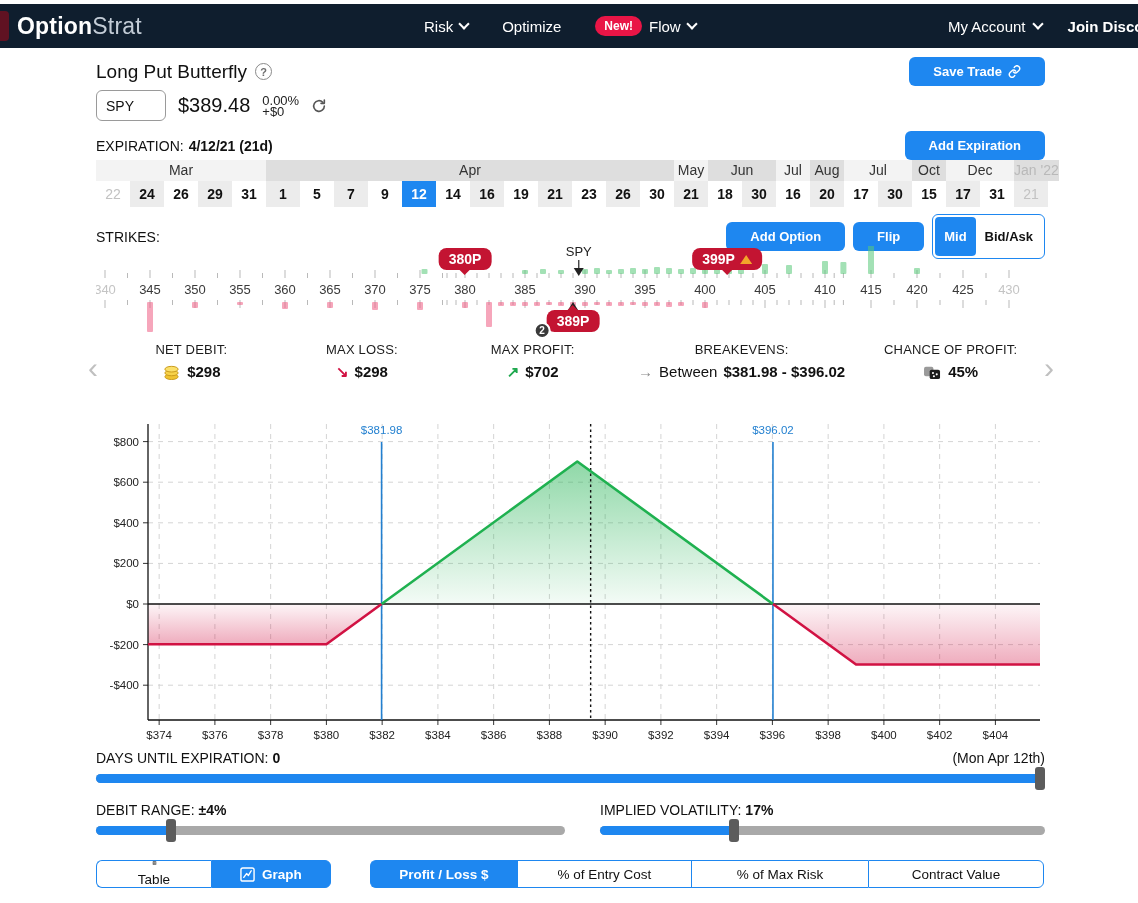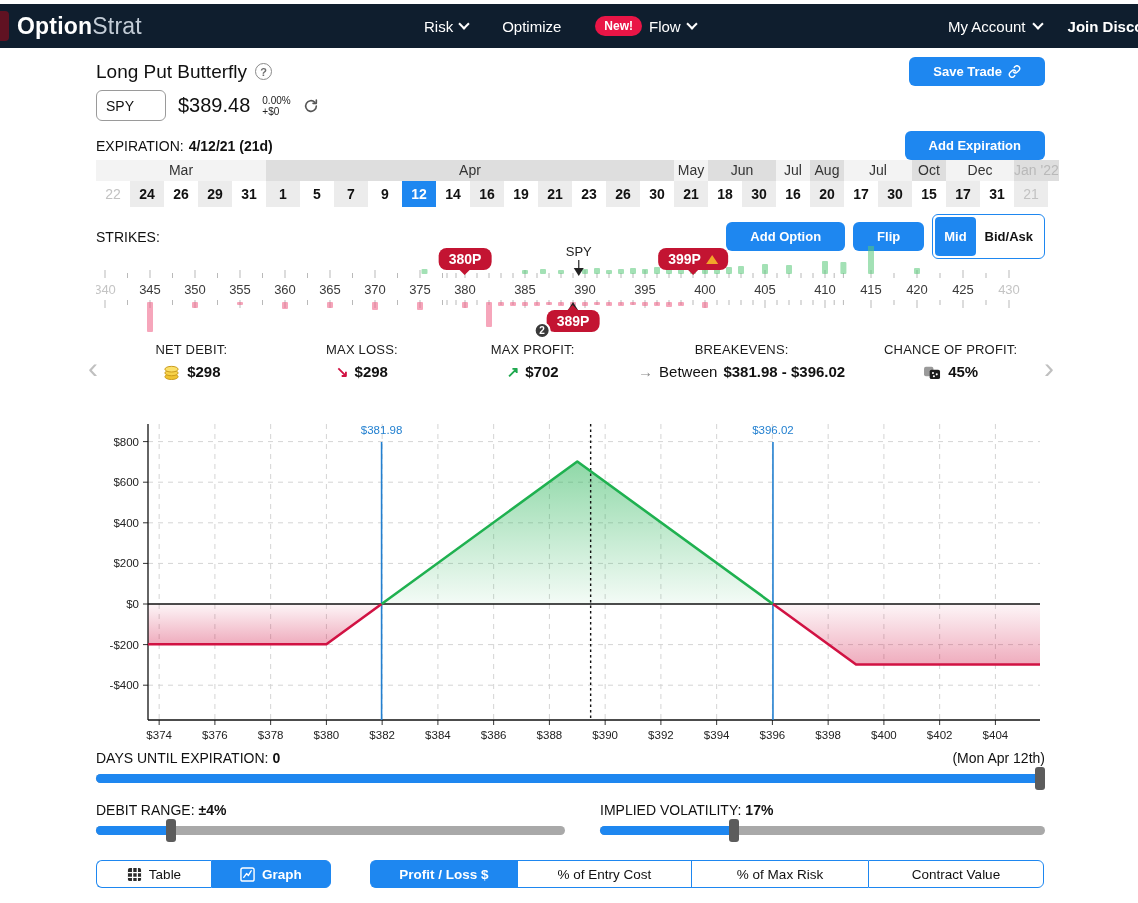--- a/index.html
+++ b/index.html
@@ -31,21 +31,21 @@
                  margin-left:8px; font-weight:bold; }
   .btn-blue { background:#1e87f0; color:#fff; font-weight:bold; font-size:13px; border:none;
               border-radius:6px; padding:7px 24px; cursor:pointer; display:inline-flex;
               align-items:center; gap:6px; font-family:inherit; }
   .save-btn { margin-left:auto; }
 
   .ticker-row { position:absolute; top:90px; left:96px; display:flex; align-items:center; gap:12px; }
   .ticker-box { width:70px; height:31px; border:1px solid #9a9a9a; border-radius:6px;
                 font-size:14px; padding:0 9px; font-family:inherit; color:#111; }
   .price { font-size:20px; }
-  .chg { font-size:10px; line-height:11px; color:#222; }
+  .chg { font-size:13px; line-height:11px; color:#222; }
   .refresh { color:#555; }
 
   .exp-row { position:absolute; top:131px; left:96px; width:949px; display:flex; align-items:center; }
   .exp-label { font-size:14px; }
   .exp-label b { margin-left:5px; }
   .exp-row .btn-blue { margin-left:auto; }
 
   
   .date-strip { position:absolute; top:160px; left:96px; display:flex; }
   .month-group { display:flex; flex-direction:column; }
@@ -109,21 +109,21 @@
                    border-radius:3px; margin-left:-5px; cursor:pointer; }
   .slider-label { position:absolute; font-size:14px; }
   .slider-label b { margin-left:4px; }
 
   
   .footer { position:absolute; top:860px; left:96px; display:flex; gap:39px; }
   .btn-group { display:flex; }
   .fbtn { height:28px; border:1px solid #1e87f0; background:#fff; color:#111; font-size:13.5px;
           font-family:inherit; display:flex; align-items:center; justify-content:center; gap:7px;
           cursor:pointer; border-right-width:0; }
-  .btn-group .fbtn:first-child { border-radius:6px 0 0 6px; }
+  .btn-group .fbtn:first-child { border-radius:6px 0 0 6px;flex-direction:column; }
   .btn-group .fbtn:last-child { border-radius:0 6px 6px 0; border-right-width:1px; }
   .fbtn.on { background:#1e87f0; color:#fff; font-weight:bold; }
   text { font-family:"Liberation Sans", sans-serif; }
 </style>
 </head>
 <body>
 
 <div class="page">
 
   <div class="navbar">
@@ -466,21 +466,21 @@
         <rect x="558" y="56" width="6" height="4" rx="1" fill="#ef5d84" opacity="0.55"></rect>
         <rect x="570" y="56" width="6" height="5" rx="1" fill="#ef5d84" opacity="0.55"></rect>
         <rect x="582" y="56" width="6" height="4" rx="1" fill="#ef5d84" opacity="0.55"></rect>
         <rect x="606" y="56" width="6" height="6" rx="1" fill="#ef5d84" opacity="0.55"></rect>
         <line x1="482.7600000000002" y1="14" x2="482.7600000000002" y2="22" stroke="#333" stroke-width="1.3"></line>
         <polygon points="477.7600000000002,22 487.7600000000002,22 482.7600000000002,30" fill="#222"></polygon>
         <polygon points="472,64 482,64 477,56" fill="#222"></polygon>
       </svg><div class="spy-label" style="left: 482.76px; top: -2px;">SPY</div><div class="pill above" style="left: 369px; top: 2px;">
         <span>380P</span>
         <span class="ptr"></span>
-      </div><div class="pill above" style="left: 597px; top: 2px; align-items: center;">
+      </div><div class="pill above" style="left: 631px; top: 2px; align-items: center;">
         <span>399P</span>
         <span class="warn-tri"></span>
         <span class="ptr"></span>
       </div><div class="pill below" style="left: 477px; top: 64px;">
         <span>389P</span>
         <span class="count-badge">2</span>
         <span class="ptr"></span>
       </div></div>
 
   <div class="stats-row">

